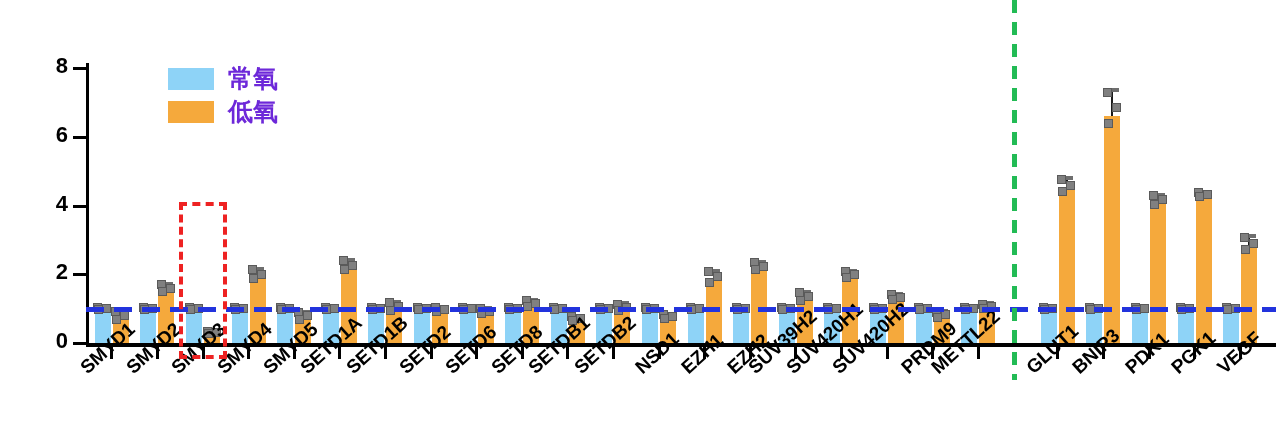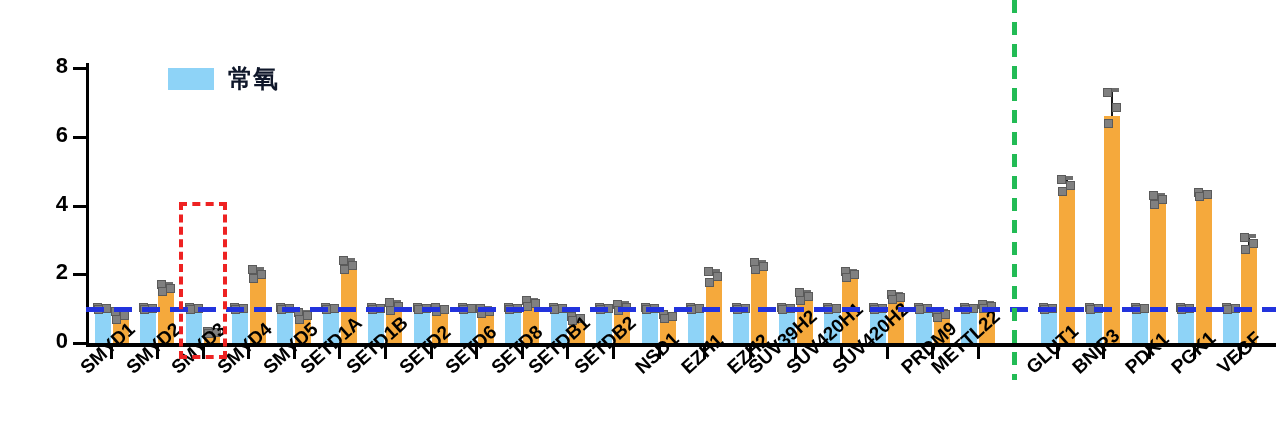--- a/index.html
+++ b/index.html
@@ -51,21 +51,21 @@
     position:absolute;border:4px dashed #ee2222;box-sizing:border-box;
     background:transparent;
   }
 
   
   .legend{position:absolute;left:168px;top:62px;}
   .lgrow{display:flex;align-items:center;height:33px;}
   .lgsw{width:46px;height:22px;margin-right:14px;}
   .lgsw.norm{background:#8ed3f7;}
   .lgsw.hyp{background:#f5a93c;}
-  .lgtx{font-size:25px;font-weight:bold;color:#0f172a;
+  .lgtx{font-size:25px;font-weight:bold;color:#6d28d9;
         font-family:"DejaVu Sans",sans-serif;line-height:1;}
 
   
   .xlab{
     position:absolute;top:362px;
     font-size:19px;font-weight:bold;color:#000;white-space:nowrap;
     transform:rotate(-42deg);transform-origin:left top;
   }
 </style>
 </head>
@@ -448,15 +448,19 @@
 
   <div id="refline" class="hline" style="top: 306.625px; background: repeating-linear-gradient(to right, rgb(34, 51, 221) 0px, rgb(34, 51, 221) 18px, transparent 18px, transparent 28px);"></div>
   <div id="vsplit" class="vsplit" style="left: 1012px; background: repeating-linear-gradient(rgb(34, 187, 85) 0px, rgb(34, 187, 85) 13px, transparent 13px, transparent 22px);"></div>
   <div id="redbox" class="redbox" style="left: 179px; top: 202px; width: 48px; height: 157px; border-color: rgb(238, 34, 34);"></div>
 
   <div class="legend">
     <div class="lgrow">
       <span class="lgsw norm"></span>
       <span class="lgtx">常氧</span>
     </div>
+    <div class="lgrow">
+      <span class="lgsw hyp"></span>
+      <span class="lgtx">低氧</span>
+    </div>
   </div>
 
 </div>
 
 </body></html>

